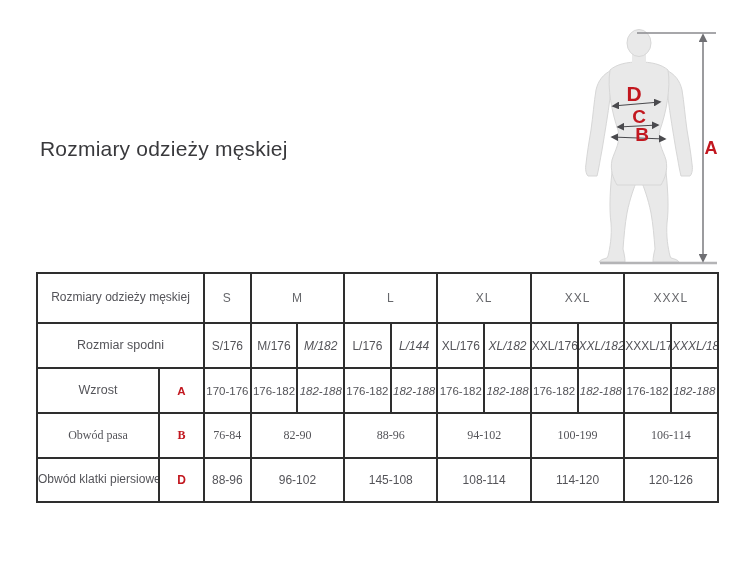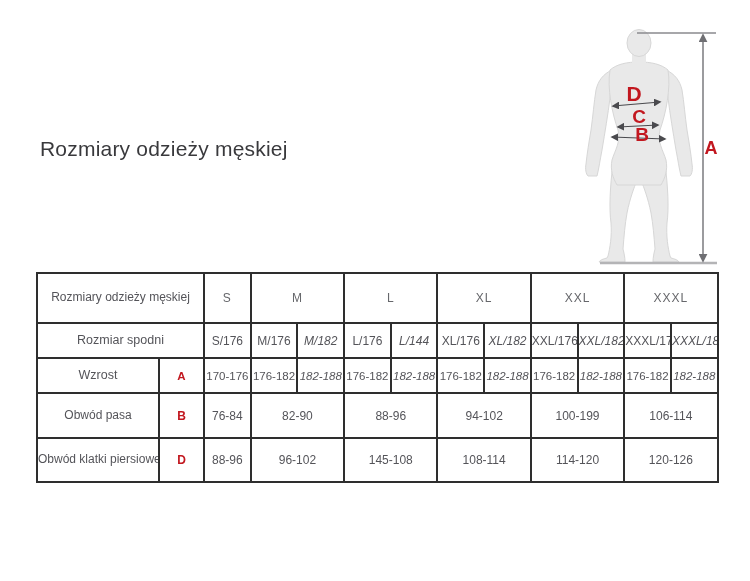--- a/index.html
+++ b/index.html
@@ -26,23 +26,23 @@
   td.sub{border-left-width:1px;font-style:italic;}
   td.lbl{
     text-align:left;padding-left:13px;font-size:12.5px;
     white-space:normal;line-height:1.45;
   }
   td.size-head{
     font-size:30px;color:#66676b;font-weight:400;letter-spacing:1px;
   }
   td.letter{color:#c2171f;font-weight:bold;font-size:14px;}
   tr.r-head{height:50px;}
-  tr.r-spodnie{height:35px;}
-  tr.r-wzrost{height:35px;}
-  tr.r-pas{height:45px;}
+  tr.r-spodnie{height:45px;}
+  tr.r-wzrost{height:45px;}
+  tr.r-pas{height:45px;font-family:Liberation Serif, serif;}
   tr.r-brzuch{height:45px;}
   tr.r-klatka{height:44px;}
   tr.r-spodnie td{font-size:12px;}
   tr.r-wzrost td{font-size:11.5px;}
   tr.r-wzrost td.lbl,tr.r-spodnie td.lbl{font-size:12.5px;}
   
   .figure{position:absolute;left:553px;top:18px;width:172px;height:252px;}
   .figure svg{display:block;}
   .fig-letter{font-family:"Liberation Sans",sans-serif;font-weight:bold;fill:#c2171f;}
 </style>

